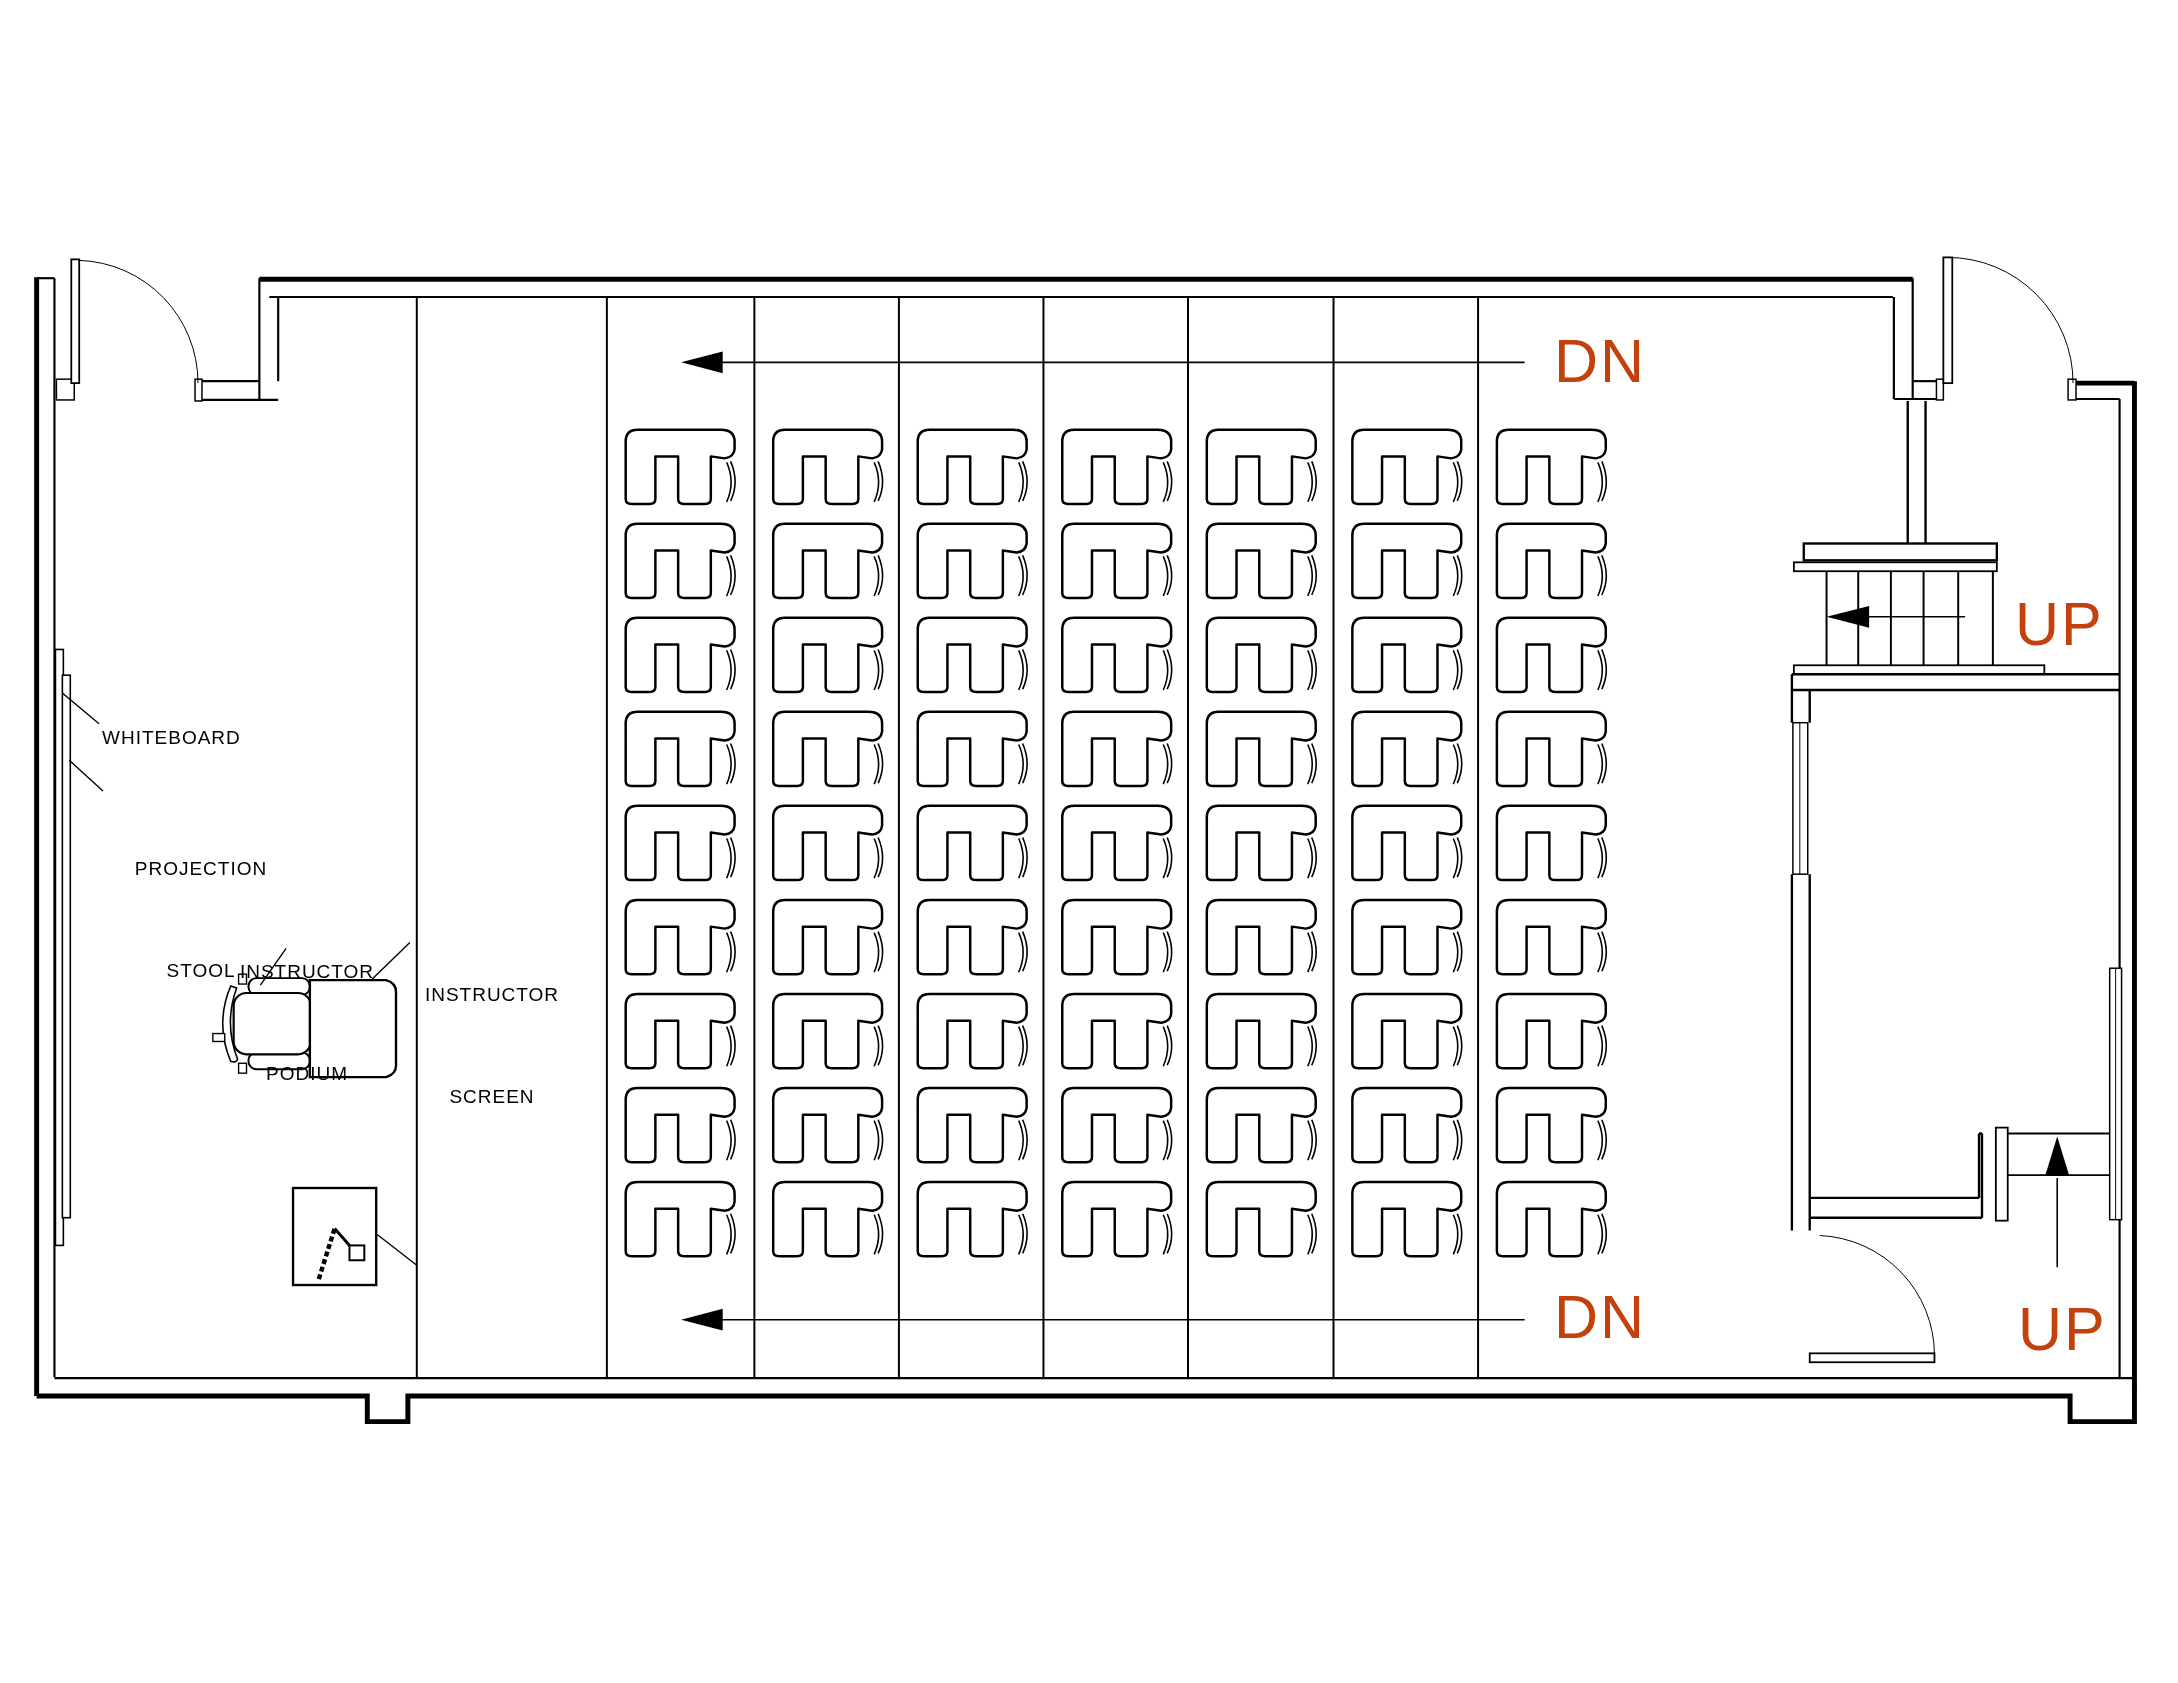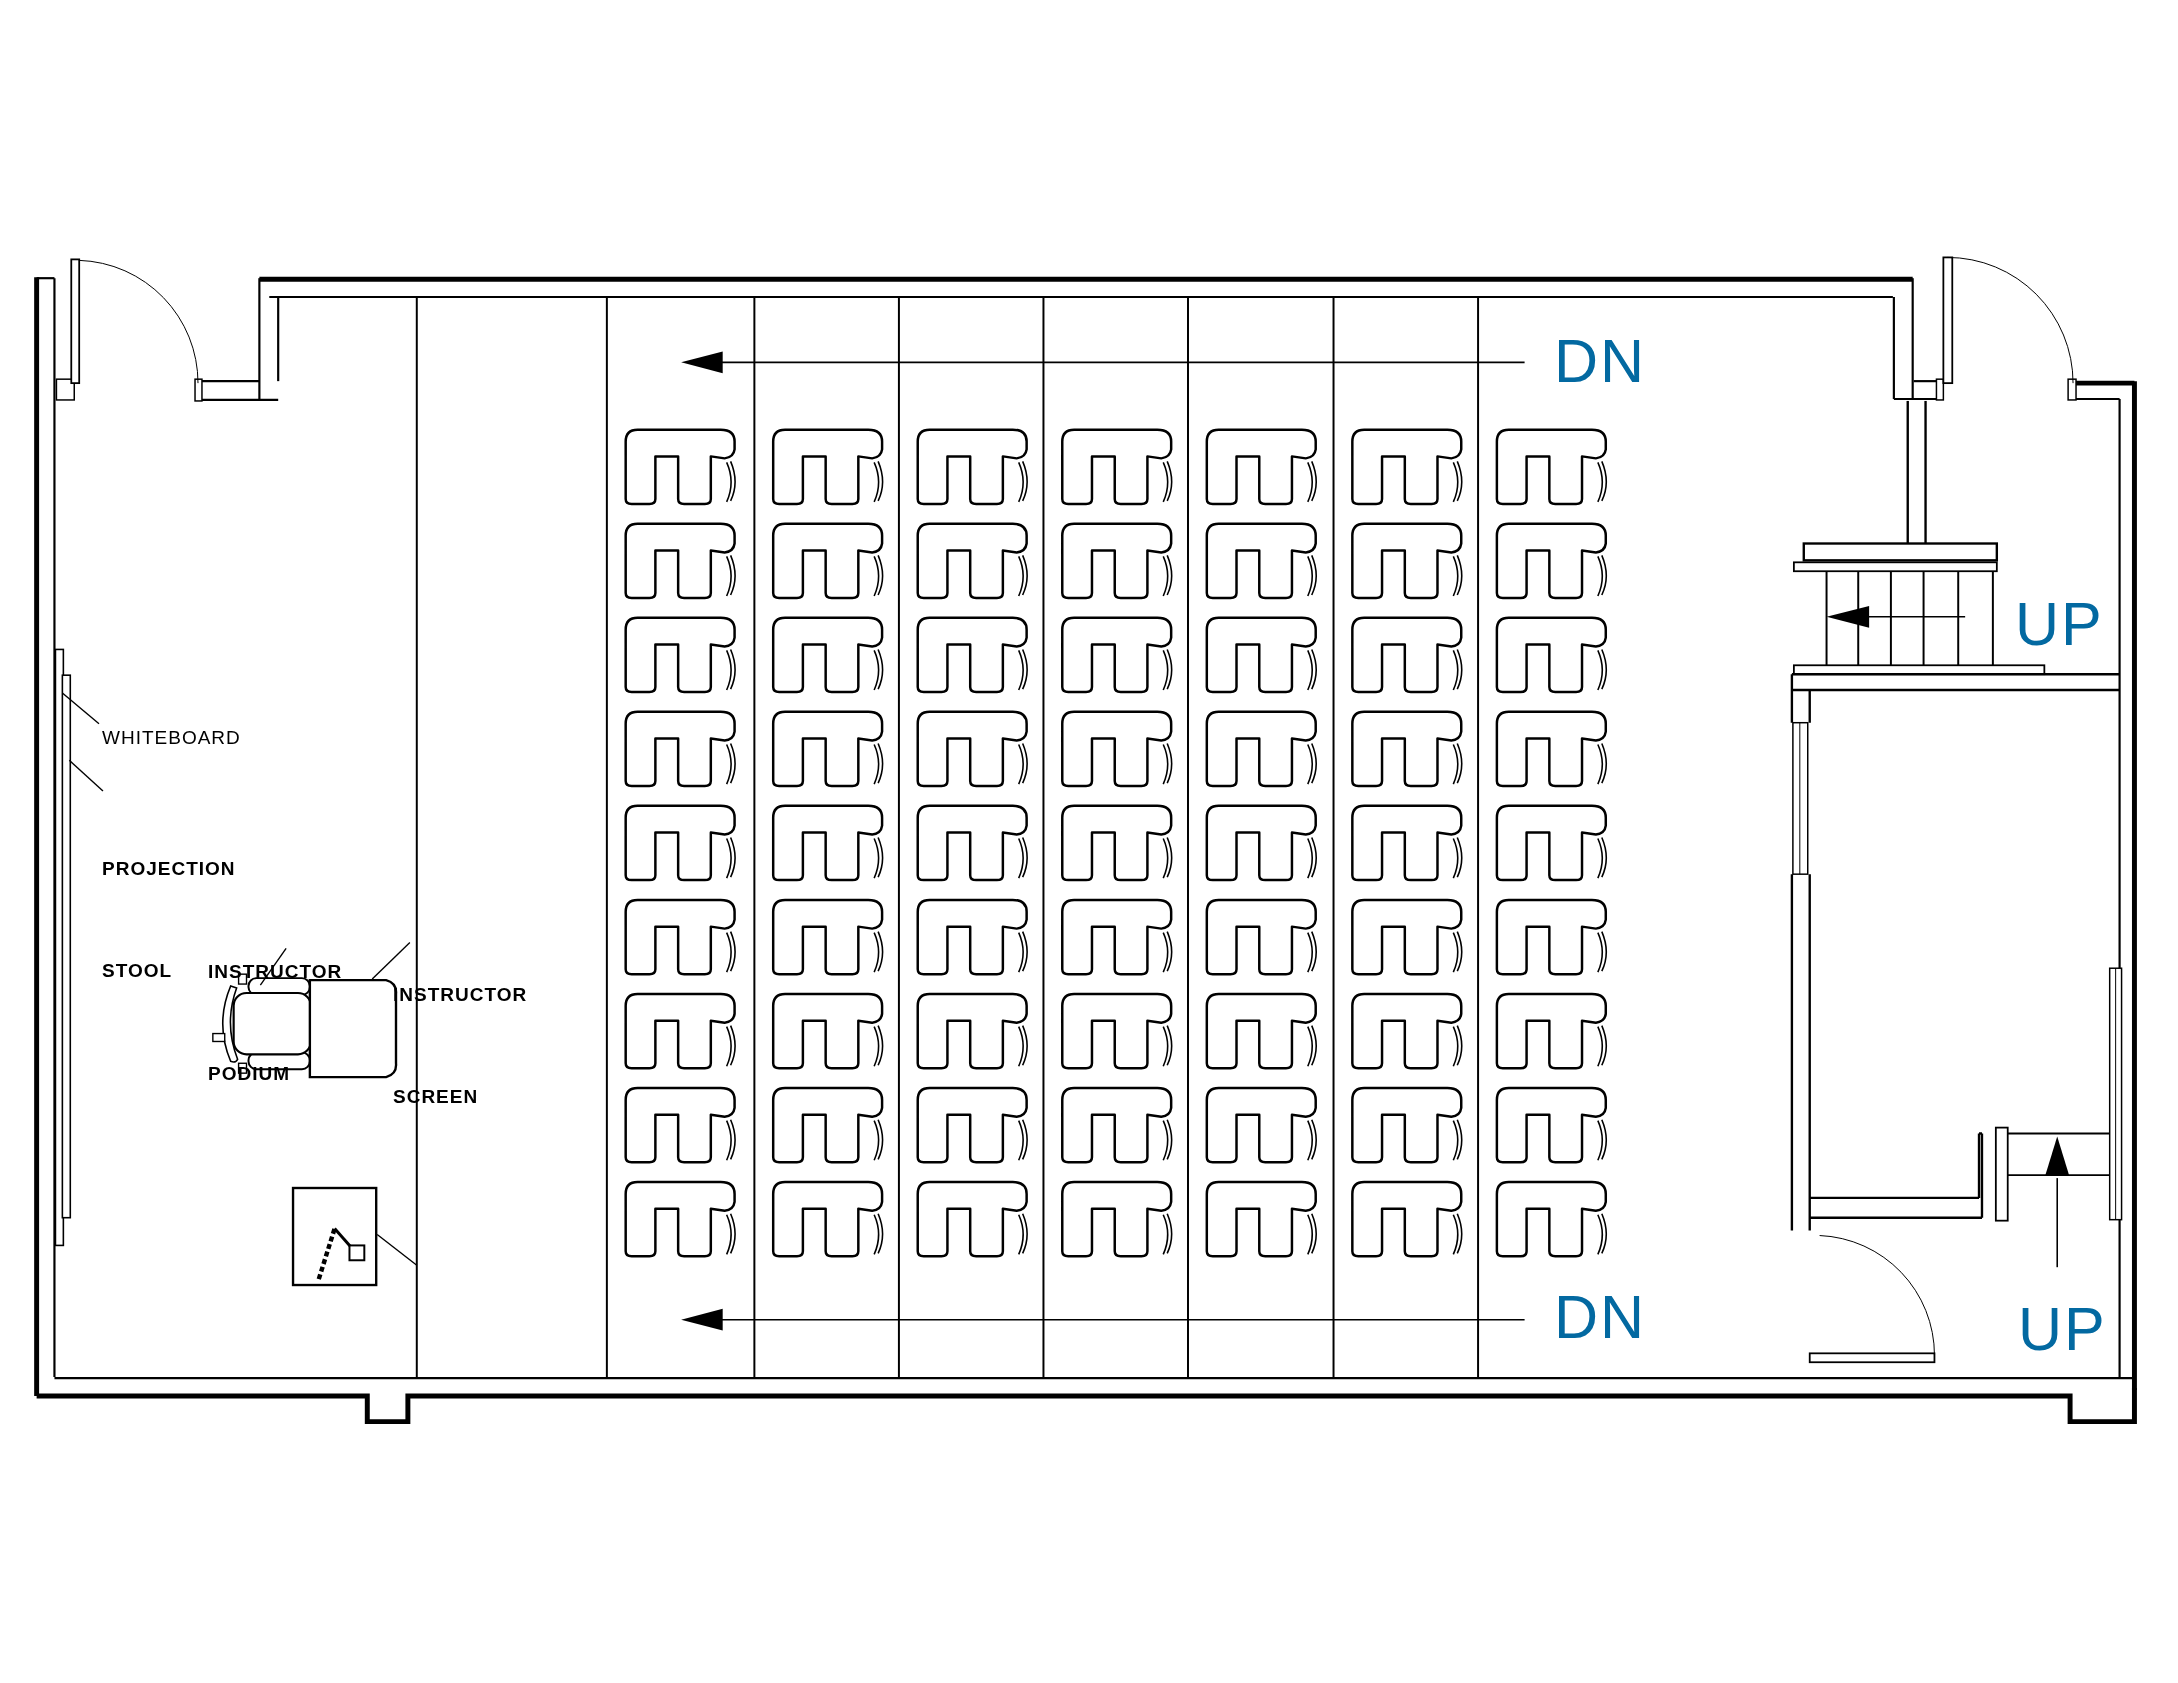--- a/index.html
+++ b/index.html
@@ -13,27 +13,27 @@
   }
   #plan svg{position:absolute;left:0;top:0;}
   .lbl{
     position:absolute;
     font-size:19px;
     line-height:34px;
     letter-spacing:1px;
     white-space:pre;
     color:#000;
   }
-  .lbl.center{font-weight:bold;}
+  .lbl.center{text-align:center;}
   .big{
     position:absolute;
     font-size:61px;
     letter-spacing:2px;
     line-height:61px;
-    color:#0369a1;
+    color:#c2410c;
   }
 </style>
 </head>
 <body>
 
 <div id="plan">
 
   <svg width="2178" height="1683" viewBox="0 0 2200 1700">
     <defs>
 

